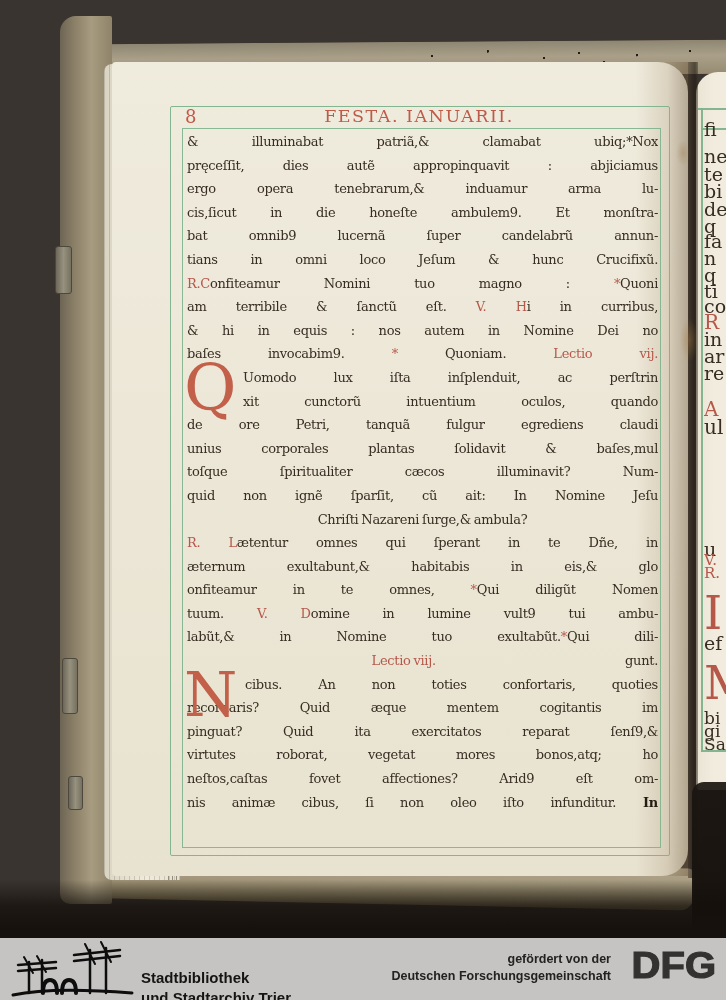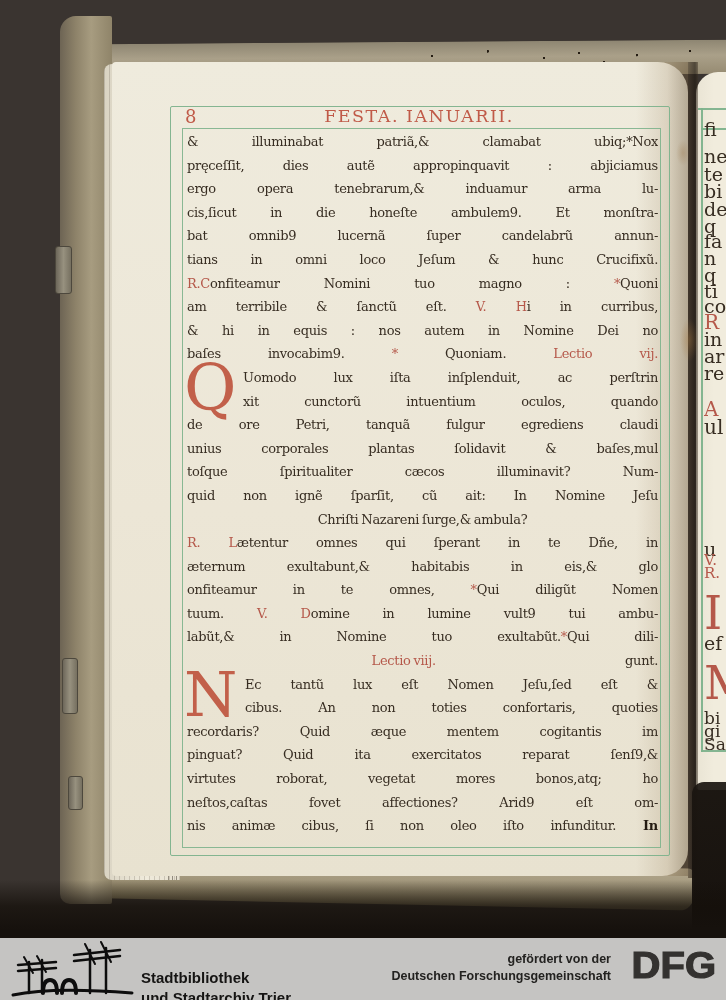--- a/index.html
+++ b/index.html
@@ -149,21 +149,20 @@
       <div class="tl just"><span class="seg-k">unius corporales plantas ſolidavit &amp; baſes,mul</span></div>
       <div class="tl just"><span class="seg-k">toſque ſpiritualiter cæcos illuminavit? Num-</span></div>
       <div class="tl just"><span class="seg-k">quid non ignẽ ſparſit, cũ ait: In Nomine Jeſu</span></div>
       <div class="tl plain"><span class="seg-k">Chriſti Nazareni ſurge,&amp; ambula?</span></div>
       <div class="tl just"><span class="seg-r">R. L</span><span class="seg-k">ætentur omnes qui ſperant in te Dñe, in</span></div>
       <div class="tl just"><span class="seg-k">æternum exultabunt,&amp; habitabis in eis,&amp; glo</span></div>
       <div class="tl just"><span class="seg-k">onfiteamur in te omnes, </span><span class="seg-r">*</span><span class="seg-k">Qui diligũt Nomen</span></div>
       <div class="tl just"><span class="seg-k">tuum. </span><span class="seg-r">V. D</span><span class="seg-k">omine in lumine vult9 tui ambu-</span></div>
       <div class="tl just"><span class="seg-k">labũt,&amp; in Nomine tuo exultabũt.</span><span class="seg-r">*</span><span class="seg-k">Qui dili-</span></div>
       <div class="tl lectio"><span class="seg-k">gunt.</span><span class="lc">Lectio viij.</span></div>
-      <div class="tl ind2"><span class="seg-k">Ec tantũ lux eſt Nomen Jeſu,ſed eſt  &amp;</span></div>
       <div class="tl ind2"><span class="seg-k">cibus. An non toties confortaris, quoties</span></div>
       <div class="tl just"><span class="seg-k">recordaris? Quid æque mentem cogitantis im</span></div>
       <div class="tl just"><span class="seg-k">pinguat? Quid ita exercitatos reparat ſenſ9,&amp;</span></div>
       <div class="tl just"><span class="seg-k">virtutes roborat, vegetat mores bonos,atq; ho</span></div>
       <div class="tl just"><span class="seg-k">neſtos,caſtas fovet affectiones? Arid9 eſt om-</span></div>
       <div class="tl just"><span class="seg-k">nis animæ cibus, ſi non oleo iſto infunditur.</span><span class="seg-b"> In</span></div>
     </div>
   <div id="dropcaps">
       <div class="dropcap" style="left: 184px; top: 356px; font-size: 64px;">Q</div>
       <div class="dropcap" style="left: 184px; top: 664px; font-size: 61px;">N</div>

